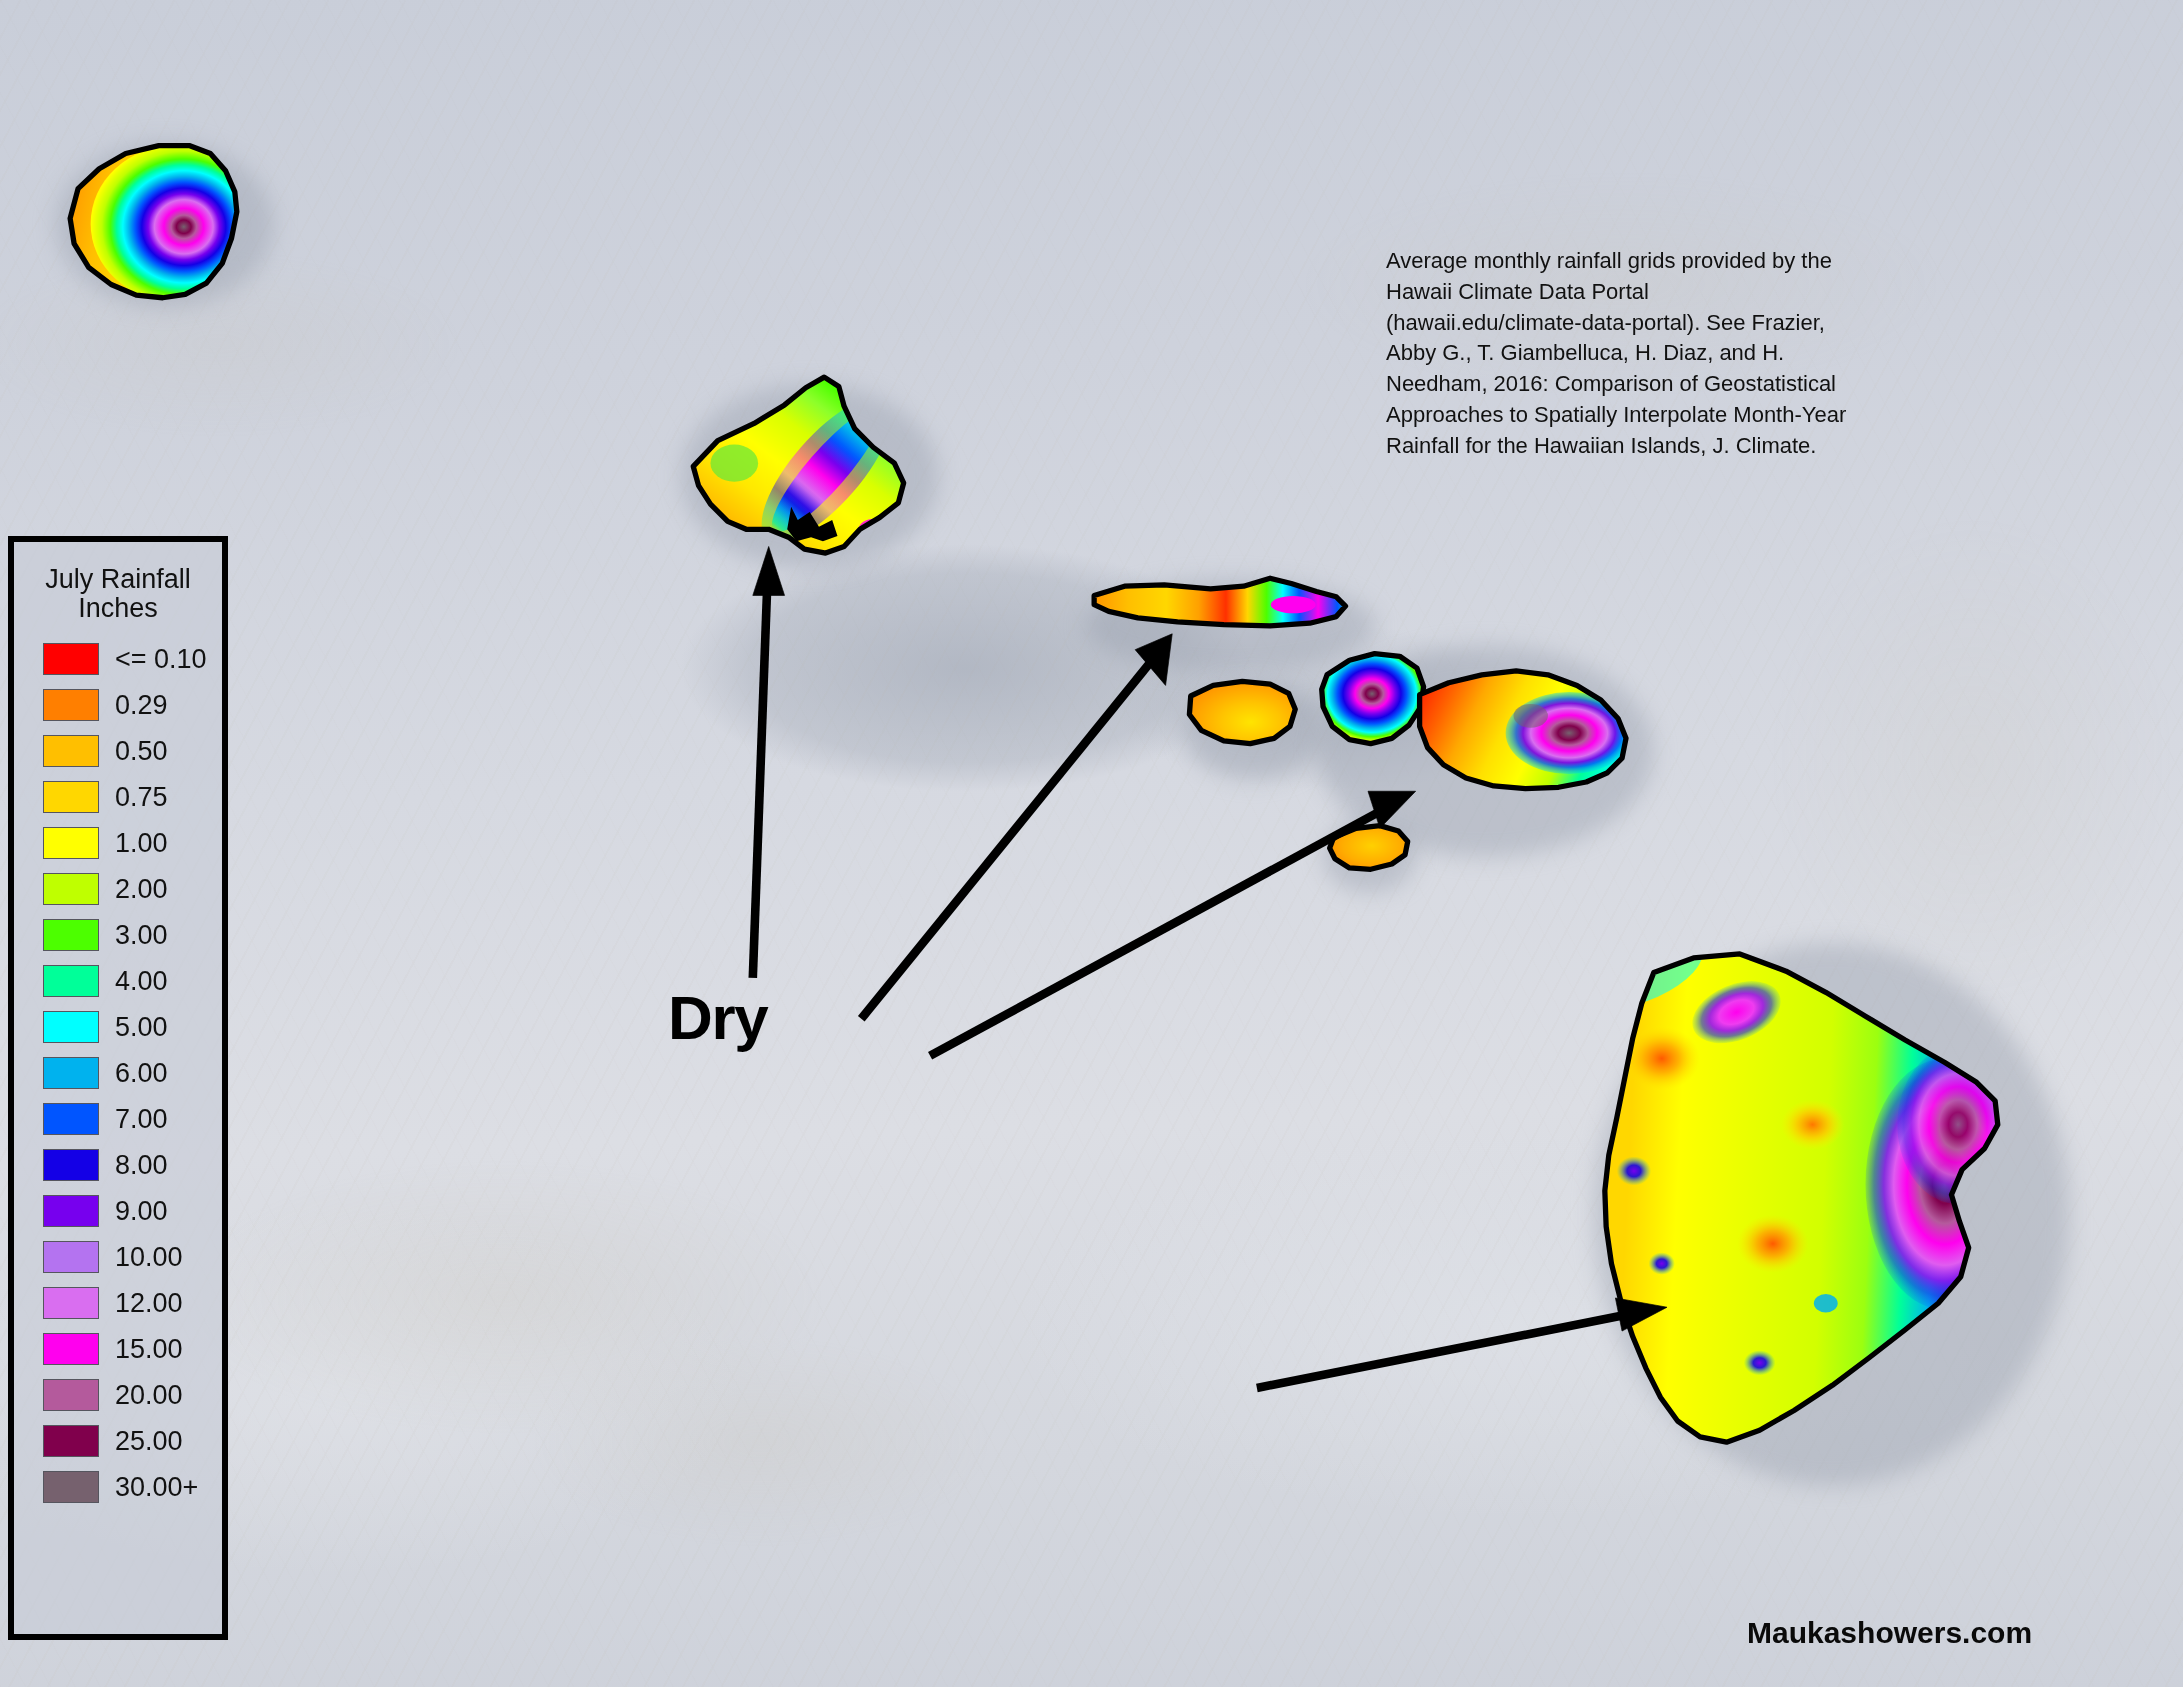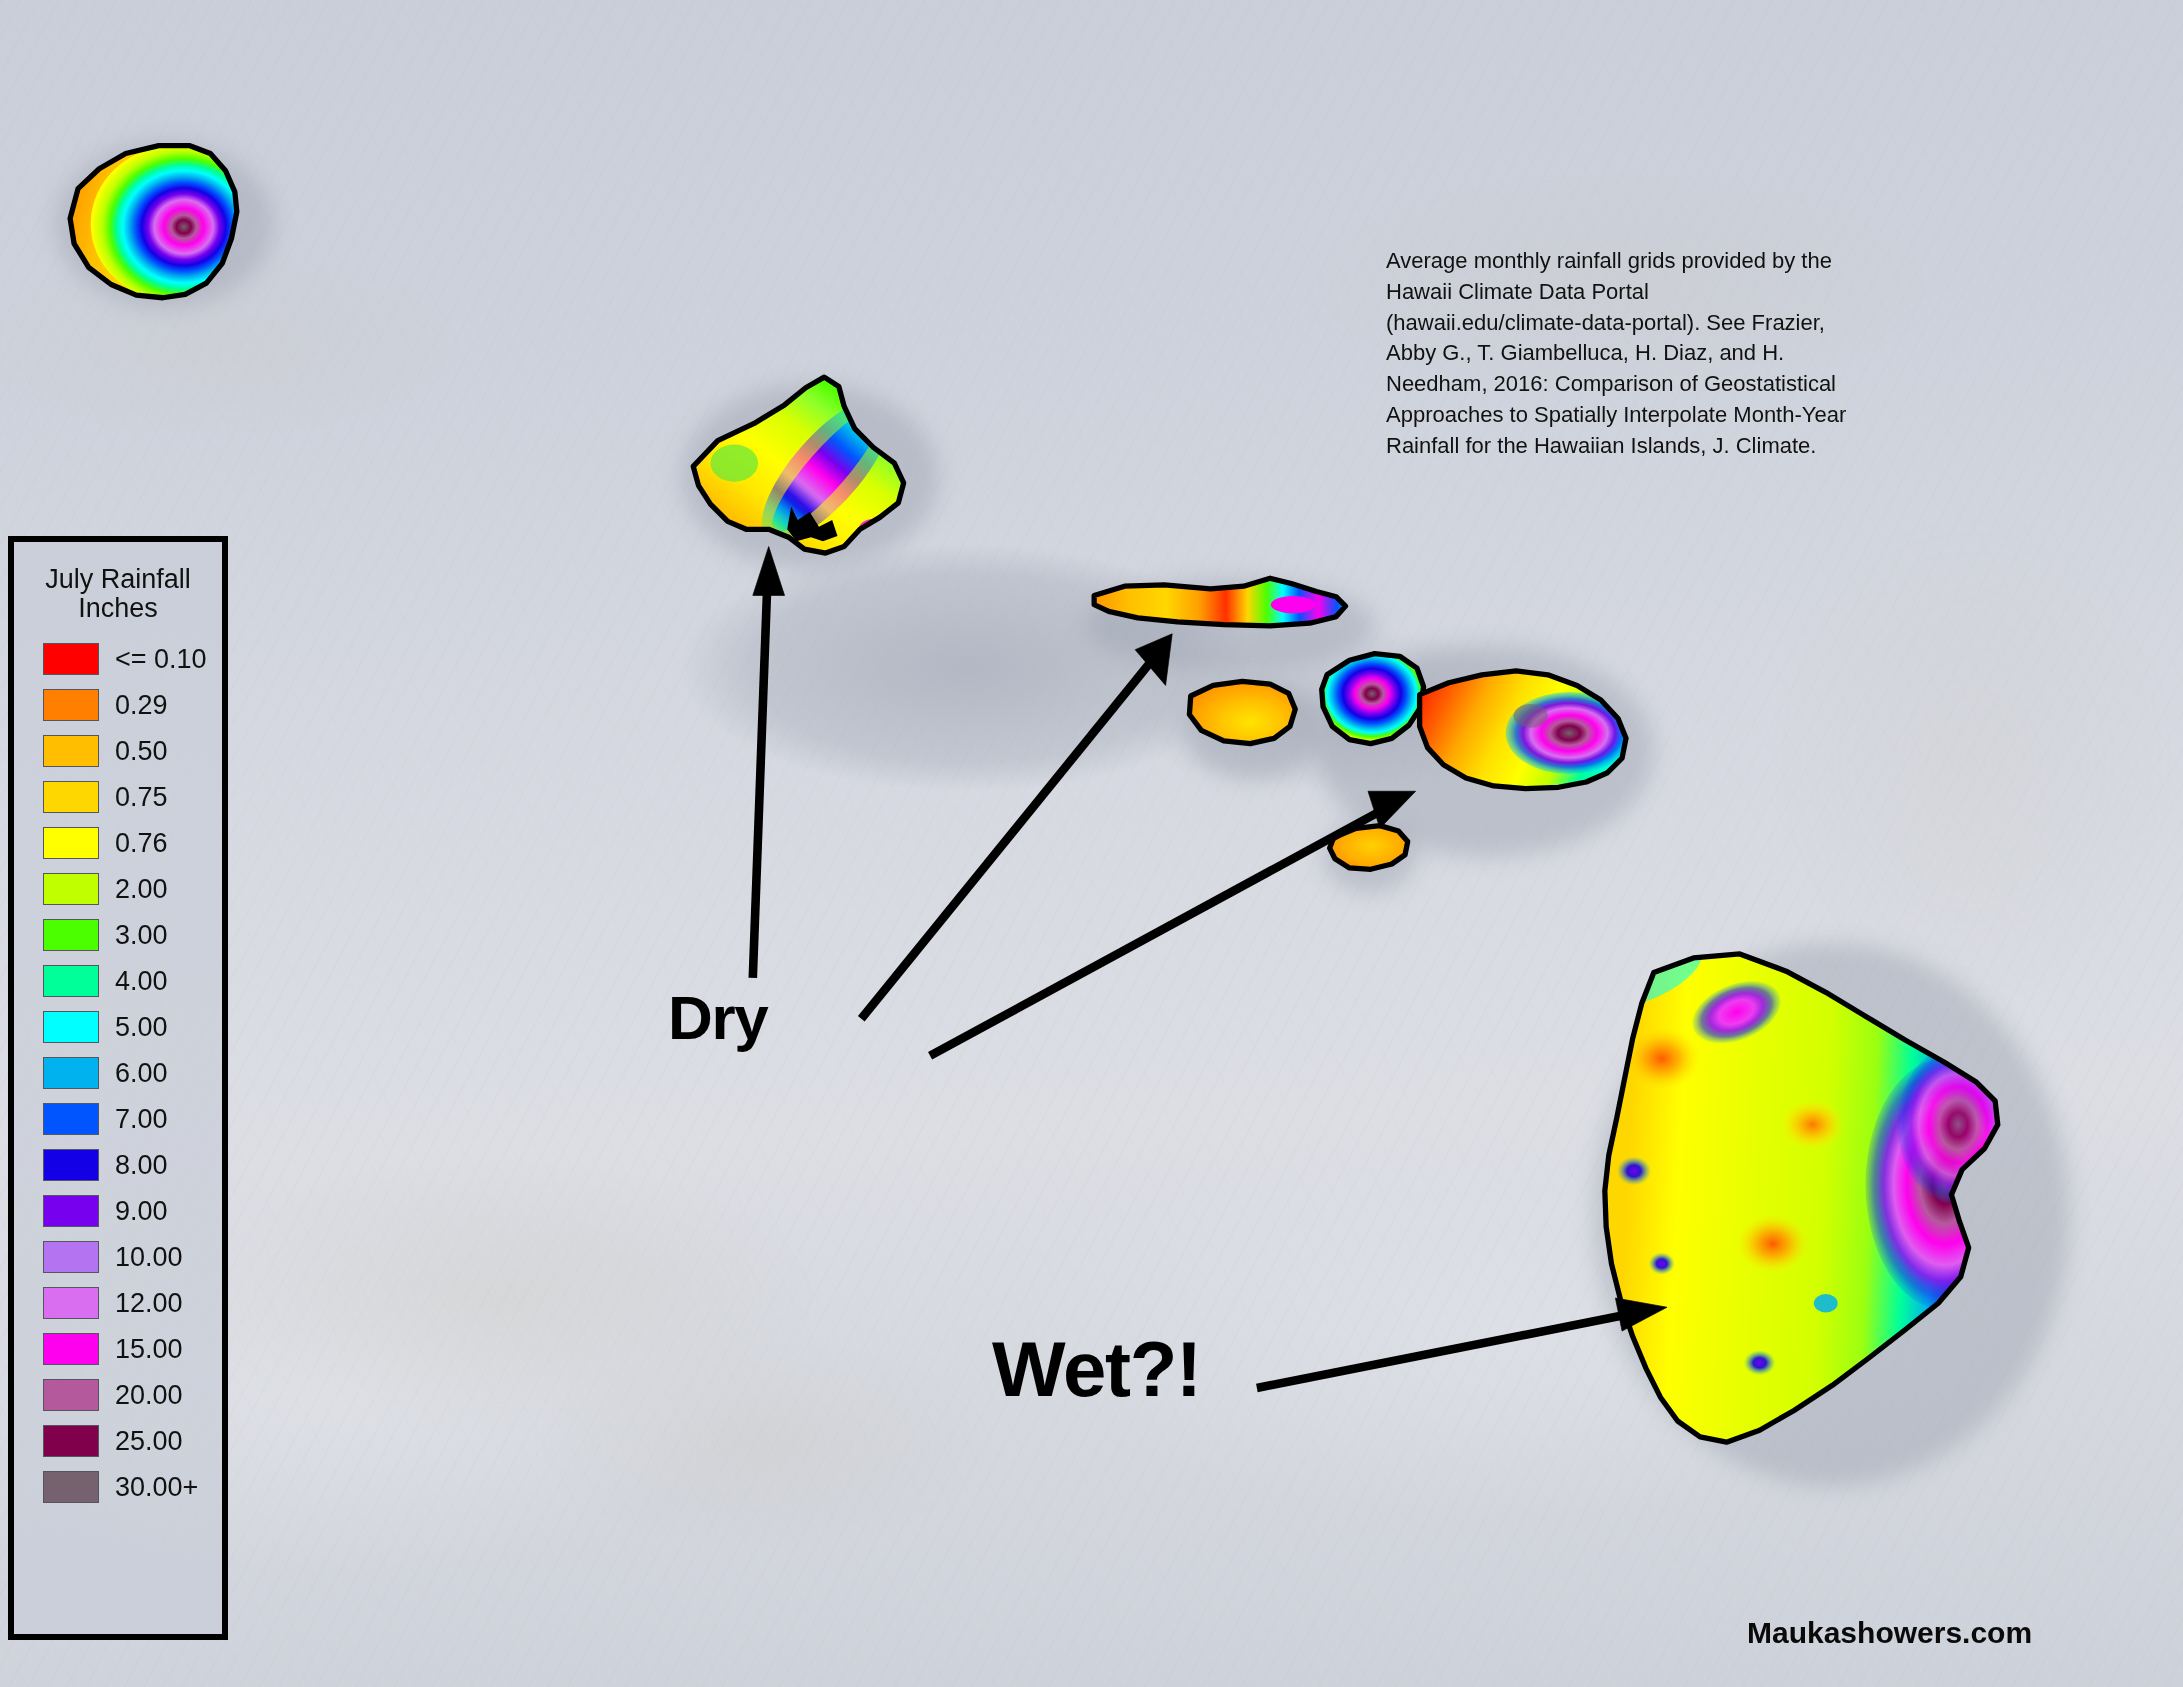--- a/index.html
+++ b/index.html
@@ -390,21 +390,20 @@
         <line x1="1900" y1="2098" x2="2466" y2="1986" stroke-width="13"></line>
         <path d="M2520,1976 L2452,2012 L2442,1962 Z"></path>
       </g>
     </g>
   </svg>
 
 
   <div class="attribution">Average monthly rainfall grids provided by the Hawaii Climate Data Portal (hawaii.edu/climate-data-portal). See Frazier, Abby G., T. Giambelluca, H. Diaz, and H. Needham, 2016: Comparison of Geostatistical Approaches to Spatially Interpolate Month-Year Rainfall for the Hawaiian Islands, J. Climate.</div>
 
   <div class="annot" id="annot-dry">Dry</div>
-  <div class="annot" id="annot-wet">Wet?!</div>
 
   <div class="legend">
     <div class="legend-title">
       <span>July Rainfall</span>
       <span>Inches</span>
     </div>
     <div class="legend-rows" id="legend-rows">
         <div class="legend-row">
           <div class="legend-swatch" style="background: rgb(255, 0, 0);"></div>
           <div class="legend-label">&lt;= 0.10</div>
@@ -416,21 +415,21 @@
         <div class="legend-row">
           <div class="legend-swatch" style="background: rgb(255, 191, 0);"></div>
           <div class="legend-label">0.50</div>
         </div>
         <div class="legend-row">
           <div class="legend-swatch" style="background: rgb(255, 215, 0);"></div>
           <div class="legend-label">0.75</div>
         </div>
         <div class="legend-row">
           <div class="legend-swatch" style="background: rgb(255, 255, 0);"></div>
-          <div class="legend-label">0.76</div>
+          <div class="legend-label">1.00</div>
         </div>
         <div class="legend-row">
           <div class="legend-swatch" style="background: rgb(191, 255, 0);"></div>
           <div class="legend-label">2.00</div>
         </div>
         <div class="legend-row">
           <div class="legend-swatch" style="background: rgb(76, 255, 0);"></div>
           <div class="legend-label">3.00</div>
         </div>
         <div class="legend-row">

